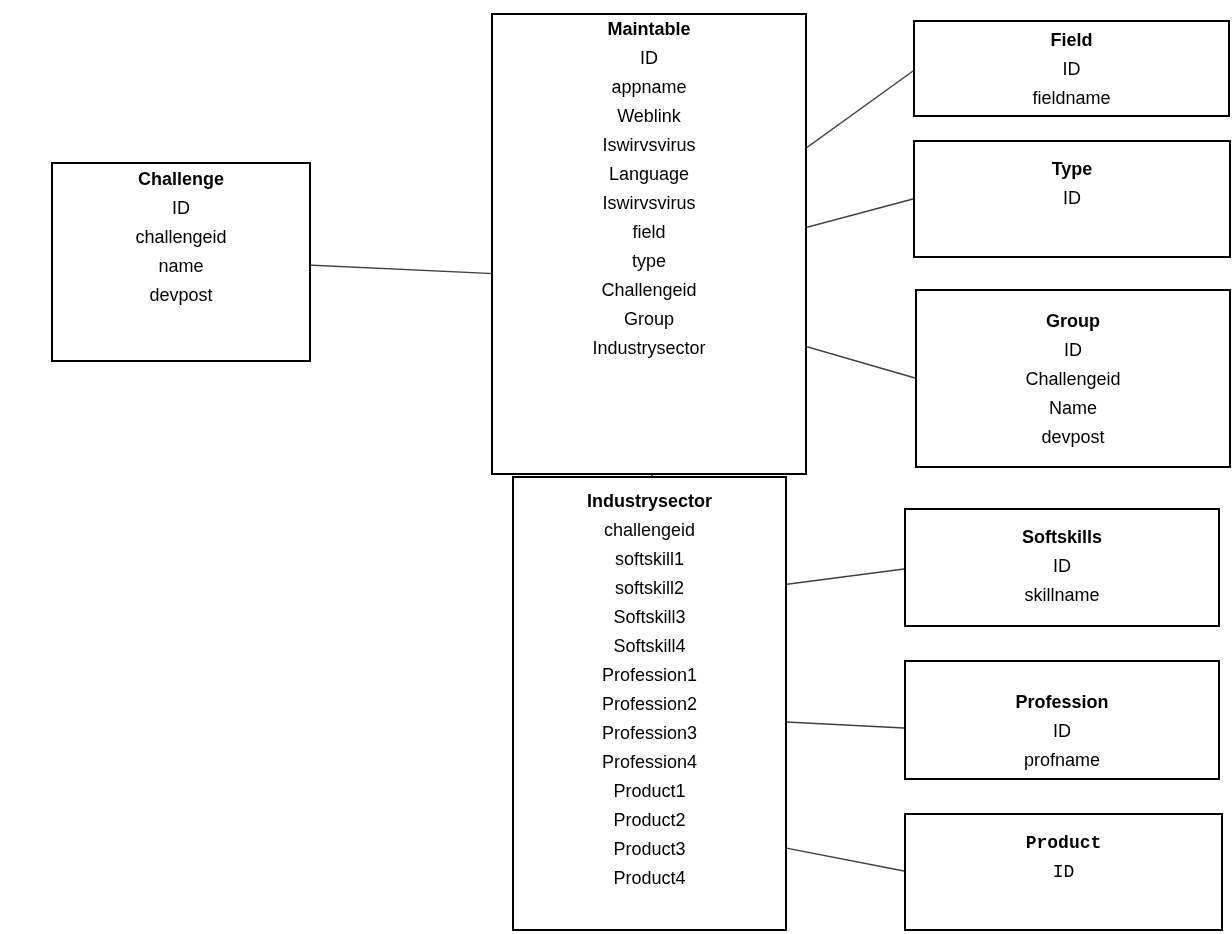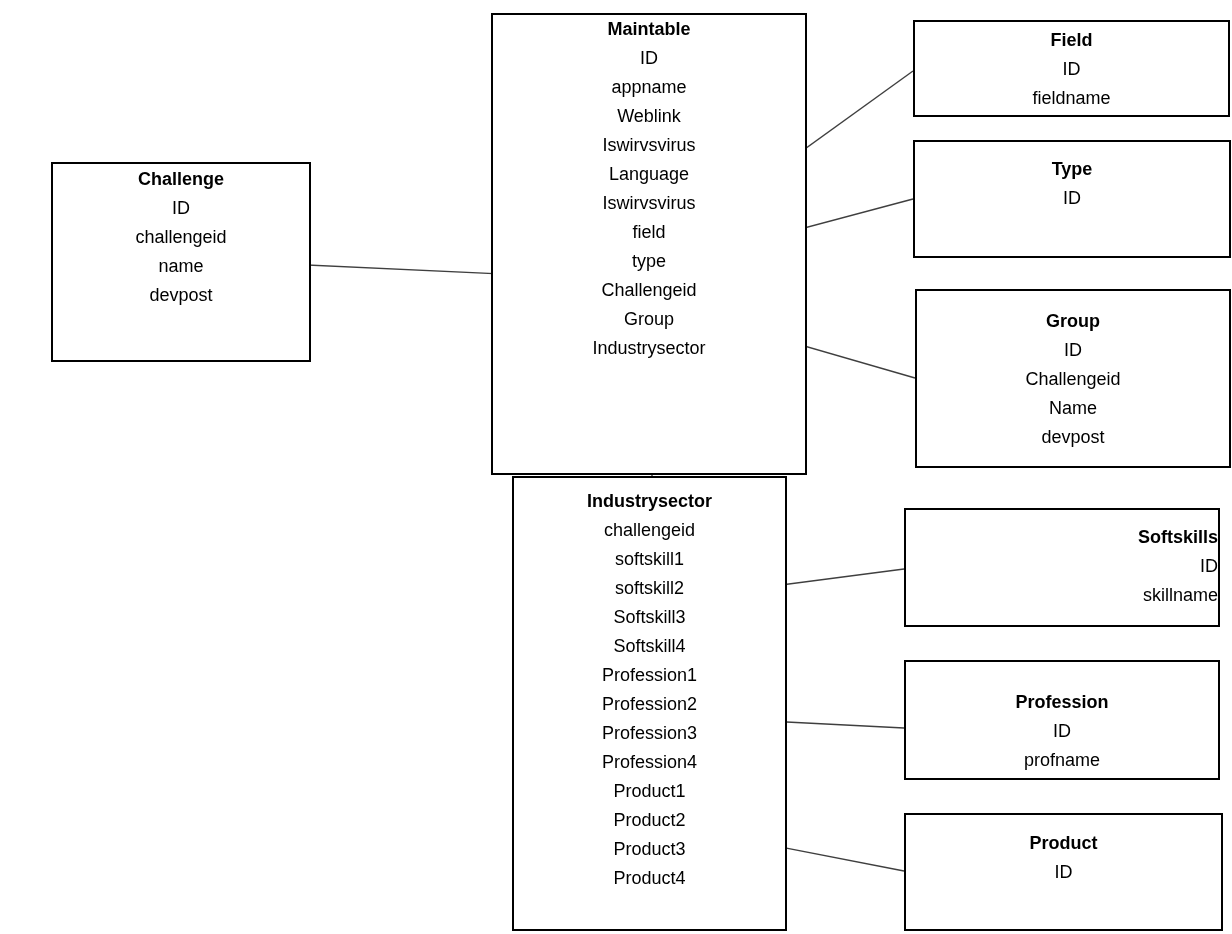--- a/index.html
+++ b/index.html
@@ -104,27 +104,27 @@
       <div class="entity-field">Softskill4</div>
       <div class="entity-field">Profession1</div>
       <div class="entity-field">Profession2</div>
       <div class="entity-field">Profession3</div>
       <div class="entity-field">Profession4</div>
       <div class="entity-field">Product1</div>
       <div class="entity-field">Product2</div>
       <div class="entity-field">Product3</div>
       <div class="entity-field">Product4</div>
     </div>
-    <div class="entity" style="left: 904px; top: 508px; width: 316px; height: 119px; padding-top: 13px; text-align: right;">
+    <div class="entity" style="left: 904px; top: 508px; width: 316px; height: 119px; padding-top: 13px;">
       <div class="entity-title">Softskills</div>
       <div class="entity-field">ID</div>
       <div class="entity-field">skillname</div>
     </div>
     <div class="entity" style="left: 904px; top: 660px; width: 316px; height: 120px; padding-top: 26px;">
       <div class="entity-title">Profession</div>
       <div class="entity-field">ID</div>
       <div class="entity-field">profname</div>
     </div>
-    <div class="entity" style="left: 904px; top: 813px; width: 319px; height: 118px; padding-top: 14px;">
+    <div class="entity" style="left: 904px; top: 813px; width: 319px; height: 118px; padding-top: 14px; font-family: Liberation Mono, monospace;">
       <div class="entity-title">Product</div>
       <div class="entity-field">ID</div>
     </div>
   </div>
 
 </body></html>

